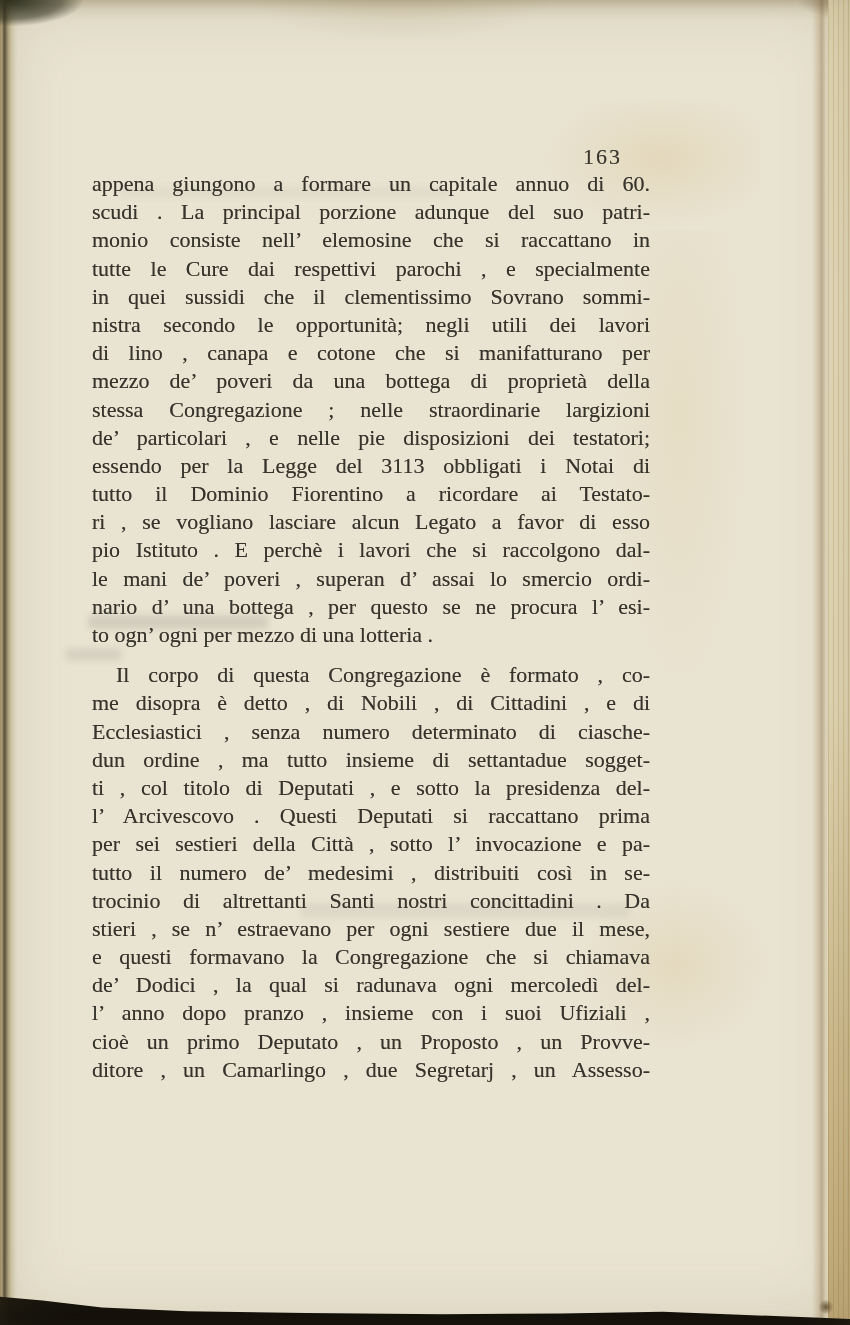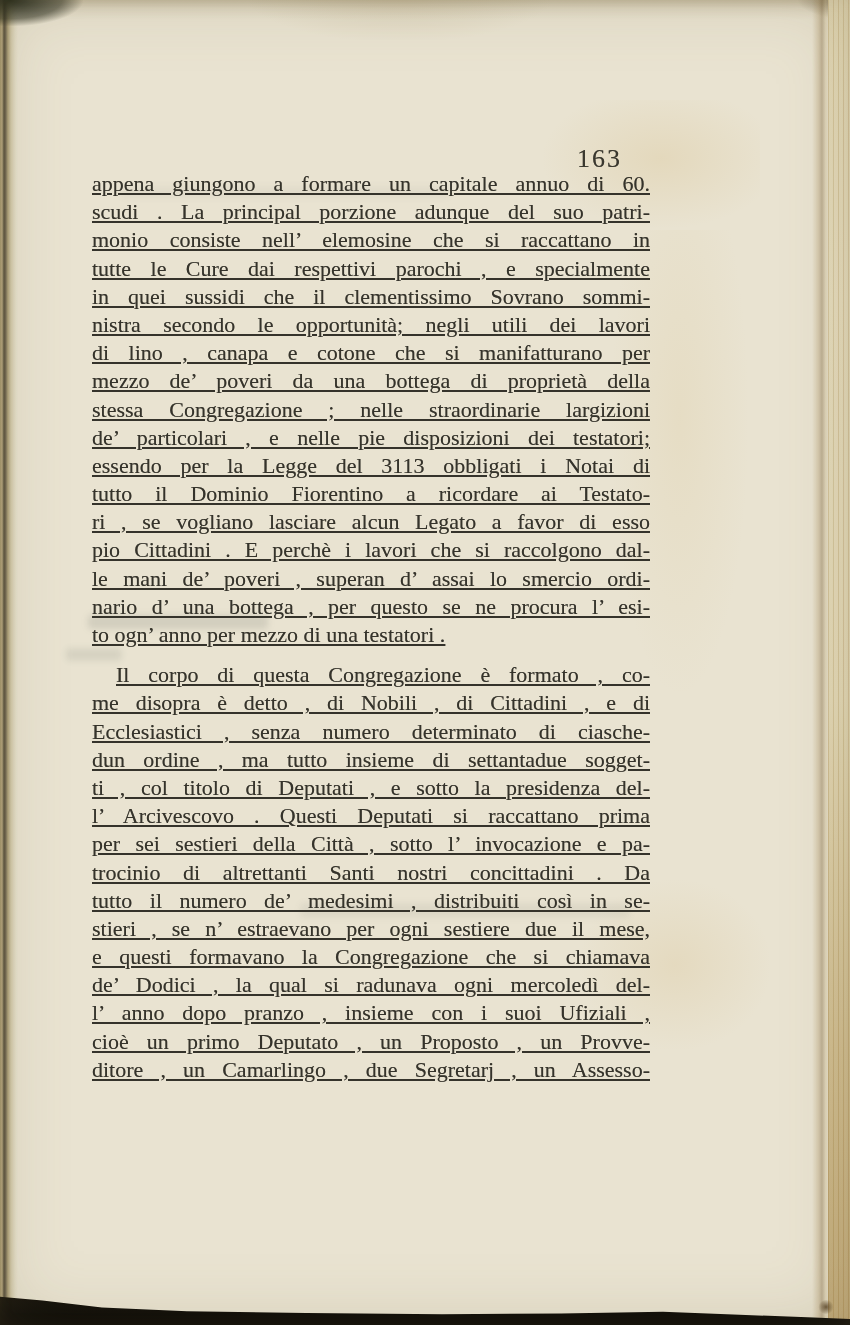--- a/index.html
+++ b/index.html
@@ -74,30 +74,29 @@
     background:radial-gradient(ellipse at 50% 0%, rgba(160,140,95,0.22), rgba(160,140,95,0) 75%);}
   .ghost{position:absolute;background:rgba(96,102,96,0.16);filter:blur(3px);border-radius:4px;pointer-events:none;}
   .ghost.g1{left:88px;top:615px;width:180px;height:14px;}
   .ghost.g2{left:66px;top:648px;width:56px;height:13px;opacity:.8;}
   .ghost.g3{left:300px;top:903px;width:330px;height:15px;opacity:.55;}
   .ghost.g4{left:120px;top:186px;width:330px;height:12px;opacity:.35;}
   
   .pagenum{
     position:absolute;left:552px;top:144px;width:70px;
     text-align:right;
-    font-size:26px;letter-spacing:2px;
+    font-size:22px;letter-spacing:2px;
     color:#3a382f;
     text-shadow:0 0 0.6px rgba(58,56,47,0.55);
   }
   .text-block{
     position:absolute;left:92px;top:170px;width:558px;
     font-size:22px;line-height:28.2px;
     color:#35332b;
     text-shadow:0 0 0.6px rgba(53,51,43,0.5);
-    text-decoration:underline;
   }
   .text-block .line{
     text-align:justify;
     text-align-last:justify;
     white-space:normal;
     height:28.2px;overflow:visible;
   }
   .text-block .line.end{text-align-last:left;}
   .text-block .line.indent{padding-left:24px;margin-top:12px;}
 </style>
@@ -126,33 +125,33 @@
       <div class="line">tutte le Cure dai respettivi parochi , e specialmente</div>
       <div class="line">in quei sussidi che il clementissimo Sovrano sommi-</div>
       <div class="line">nistra secondo le opportunità; negli utili dei lavori</div>
       <div class="line">di lino , canapa e cotone che si manifatturano per</div>
       <div class="line">mezzo de’ poveri da una bottega di proprietà della</div>
       <div class="line">stessa Congregazione ; nelle straordinarie largizioni</div>
       <div class="line">de’ particolari , e nelle pie disposizioni dei testatori;</div>
       <div class="line">essendo per la Legge del 3113 obbligati i Notai di</div>
       <div class="line">tutto il Dominio Fiorentino a ricordare ai Testato-</div>
       <div class="line">ri , se vogliano lasciare alcun Legato a favor di esso</div>
-      <div class="line">pio Cittadini . E perchè i lavori che si raccolgono dal-</div>
+      <div class="line">pio Istituto . E perchè i lavori che si raccolgono dal-</div>
       <div class="line">le mani de’ poveri , superan d’ assai lo smercio ordi-</div>
       <div class="line">nario d’ una bottega , per questo se ne procura l’ esi-</div>
-      <div class="line end">to ogn’ anno per mezzo di una testatori .</div>
+      <div class="line end">to ogn’ ogni per mezzo di una lotteria .</div>
       <div class="line indent">Il corpo di questa Congregazione è formato , co-</div>
       <div class="line">me disopra è detto , di Nobili , di Cittadini , e di</div>
       <div class="line">Ecclesiastici , senza numero determinato di ciasche-</div>
       <div class="line">dun ordine , ma tutto insieme di settantadue sogget-</div>
       <div class="line">ti , col titolo di Deputati , e sotto la presidenza del-</div>
       <div class="line">l’ Arcivescovo . Questi Deputati si raccattano prima</div>
       <div class="line">per sei sestieri della Città , sotto l’ invocazione e pa-</div>
+      <div class="line">tutto il numero de’ medesimi , distribuiti così in se-</div>
       <div class="line">trocinio di altrettanti Santi nostri concittadini . Da</div>
-      <div class="line">tutto il numero de’ medesimi , distribuiti così in se-</div>
       <div class="line">stieri , se n’ estraevano per ogni sestiere due il mese,</div>
       <div class="line">e questi formavano la Congregazione che si chiamava</div>
       <div class="line">de’ Dodici , la qual si radunava ogni mercoledì del-</div>
       <div class="line">l’ anno dopo pranzo , insieme con i suoi Ufiziali ,</div>
       <div class="line">cioè un primo Deputato , un Proposto , un Provve-</div>
       <div class="line">ditore , un Camarlingo , due Segretarj , un Assesso-</div>
     </div>
 
   <div class="left-strip"></div>
   <div class="top-shade"></div>

